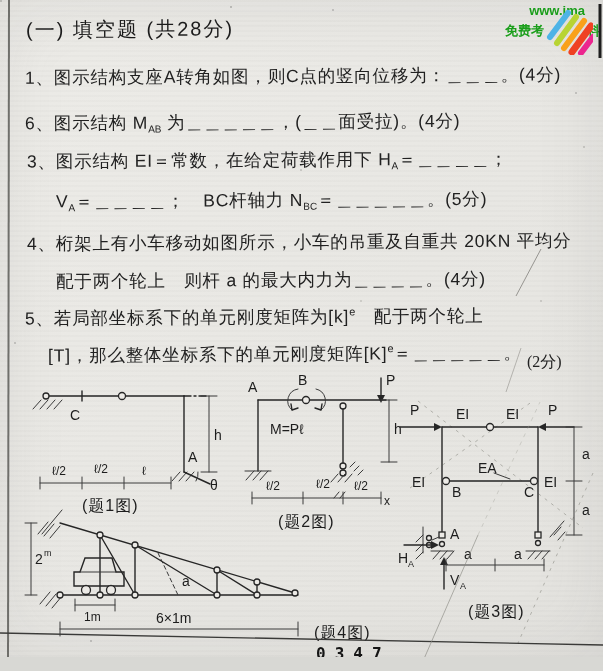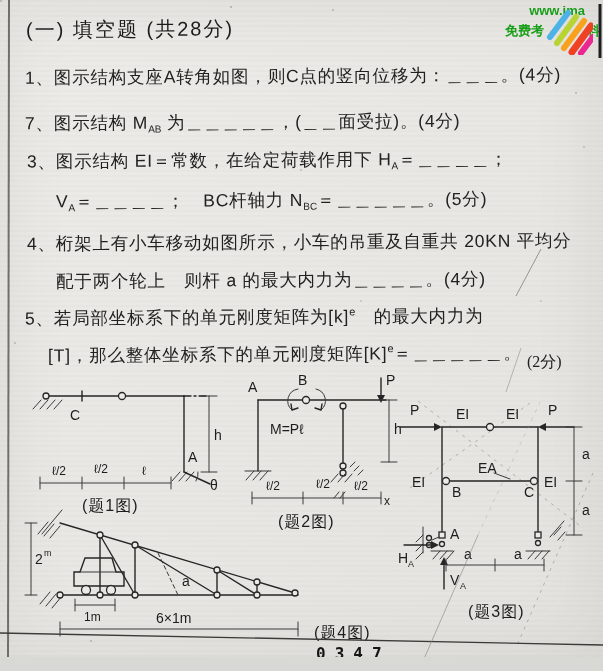--- a/index.html
+++ b/index.html
@@ -64,26 +64,26 @@
       <line x1="7" y1="36" x2="25" y2="12" stroke-width="6" stroke-linecap="round" stroke="#4db3e6"></line>
       <line x1="14" y1="42" x2="33" y2="16" stroke-width="6" stroke-linecap="round" stroke="#b8d433"></line>
       <line x1="21" y1="47" x2="41" y2="20" stroke-width="6" stroke-linecap="round" stroke="#f9a11b"></line>
       <line x1="29" y1="51" x2="48" y2="25" stroke-width="7" stroke-linecap="round" stroke="#ef4123"></line>
       <line x1="38" y1="52" x2="50" y2="36" stroke-width="6" stroke-linecap="round" stroke="#ec268f"></line>
     </svg>
   </div>
 
   <div class="header-line" style="left:26px;top:16px;">(一) 填空题 (共28分)</div>
   <div class="qline" style="left:25px;top:64px;"><span>1、图示结构支座A转角如图，则C点的竖向位移为：＿＿＿。(4分)</span></div>
-  <div class="qline" style="left:25px;top:110px;"><span>7、图示结构 M</span><span class="sub">AB</span><span> 为＿＿＿＿＿，(＿＿面受拉)。(4分)</span></div>
+  <div class="qline" style="left:25px;top:110px;"><span>6、图示结构 M</span><span class="sub">AB</span><span> 为＿＿＿＿＿，(＿＿面受拉)。(4分)</span></div>
   <div class="qline" style="left:27px;top:148px;"><span>3、图示结构 EI＝常数，在给定荷载作用下 H</span><span class="sub">A</span><span>＝＿＿＿＿；</span></div>
   <div class="qline" style="left:56px;top:188px;"><span>V</span><span class="sub">A</span><span>＝＿＿＿＿；　BC杆轴力 N</span><span class="sub">BC</span><span>＝＿＿＿＿＿。(5分)</span></div>
   <div class="qline" style="left:27px;top:230px;"><span>4、桁架上有小车移动如图所示，小车的吊重及自重共 20KN 平均分</span></div>
   <div class="qline" style="left:56px;top:268px;"><span>配于两个轮上　则杆 a 的最大内力为＿＿＿＿。(4分)</span></div>
-  <div class="qline" style="left:25px;top:305px;"><span>5、若局部坐标系下的单元刚度矩阵为[k]</span><span class="sup">e</span><span>　的最大内力为</span></div>
+  <div class="qline" style="left:25px;top:305px;"><span>5、若局部坐标系下的单元刚度矩阵为[k]</span><span class="sup">e</span><span>　配于两个轮上</span></div>
   <div class="qline" style="left:48px;top:342px;"><span>[T]，那么整体坐标系下的单元刚度矩阵[K]</span><span class="sup">e</span><span>＝＿＿＿＿＿。</span></div>
   <div class="score-right" style="left:527px;top:352px;font-family:Liberation Serif, serif;">(2分)</div>
 
   <svg class="diagram" style="left:26px;top:378px;" width="218" height="150" viewBox="0 0 218 150">
     <g class="stroke">
       <line x1="20" y1="18" x2="158" y2="18"></line>
       <line class="dash" x1="158" y1="18" x2="183" y2="18"></line>
       <line x1="56" y1="13" x2="56" y2="23"></line>
       <line x1="158" y1="18" x2="158" y2="94"></line>
     </g>

